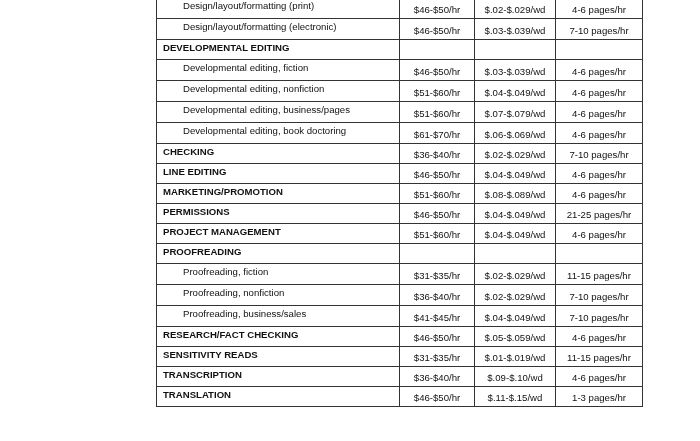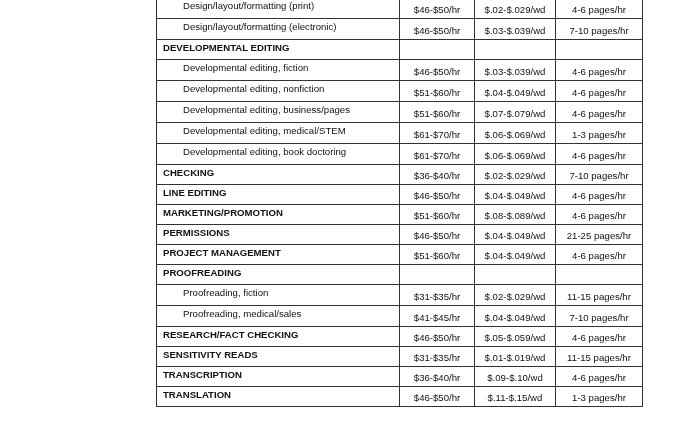--- a/index.html
+++ b/index.html
@@ -57,26 +57,20 @@
         <td class="v">$.04-$.049/wd</td>
         <td class="v">4-6 pages/hr</td>
       </tr>
       <tr class="sub">
         <td class="lbl">Developmental editing, business/pages</td>
         <td class="v">$51-$60/hr</td>
         <td class="v">$.07-$.079/wd</td>
         <td class="v">4-6 pages/hr</td>
       </tr>
       <tr class="sub">
-        <td class="lbl">Developmental editing, medical/STEM</td>
-        <td class="v">$61-$70/hr</td>
-        <td class="v">$.06-$.069/wd</td>
-        <td class="v">1-3 pages/hr</td>
-      </tr>
-      <tr class="sub">
         <td class="lbl">Developmental editing, book doctoring</td>
         <td class="v">$61-$70/hr</td>
         <td class="v">$.06-$.069/wd</td>
         <td class="v">4-6 pages/hr</td>
       </tr>
       <tr class="cat thick">
         <td class="lbl">CHECKING</td>
         <td class="v">$36-$40/hr</td>
         <td class="v">$.02-$.029/wd</td>
         <td class="v">7-10 pages/hr</td>
@@ -111,21 +105,27 @@
         <td class="v"></td>
         <td class="v"></td>
       </tr>
       <tr class="sub">
         <td class="lbl">Proofreading, fiction</td>
         <td class="v">$31-$35/hr</td>
         <td class="v">$.02-$.029/wd</td>
         <td class="v">11-15 pages/hr</td>
       </tr>
       <tr class="sub">
-        <td class="lbl">Proofreading, medical/sales</td>
+        <td class="lbl">Proofreading, nonfiction</td>
+        <td class="v">$36-$40/hr</td>
+        <td class="v">$.02-$.029/wd</td>
+        <td class="v">7-10 pages/hr</td>
+      </tr>
+      <tr class="sub">
+        <td class="lbl">Proofreading, business/sales</td>
         <td class="v">$41-$45/hr</td>
         <td class="v">$.04-$.049/wd</td>
         <td class="v">7-10 pages/hr</td>
       </tr>
       <tr class="cat thick">
         <td class="lbl">RESEARCH/FACT CHECKING</td>
         <td class="v">$46-$50/hr</td>
         <td class="v">$.05-$.059/wd</td>
         <td class="v">4-6 pages/hr</td>
       </tr>

